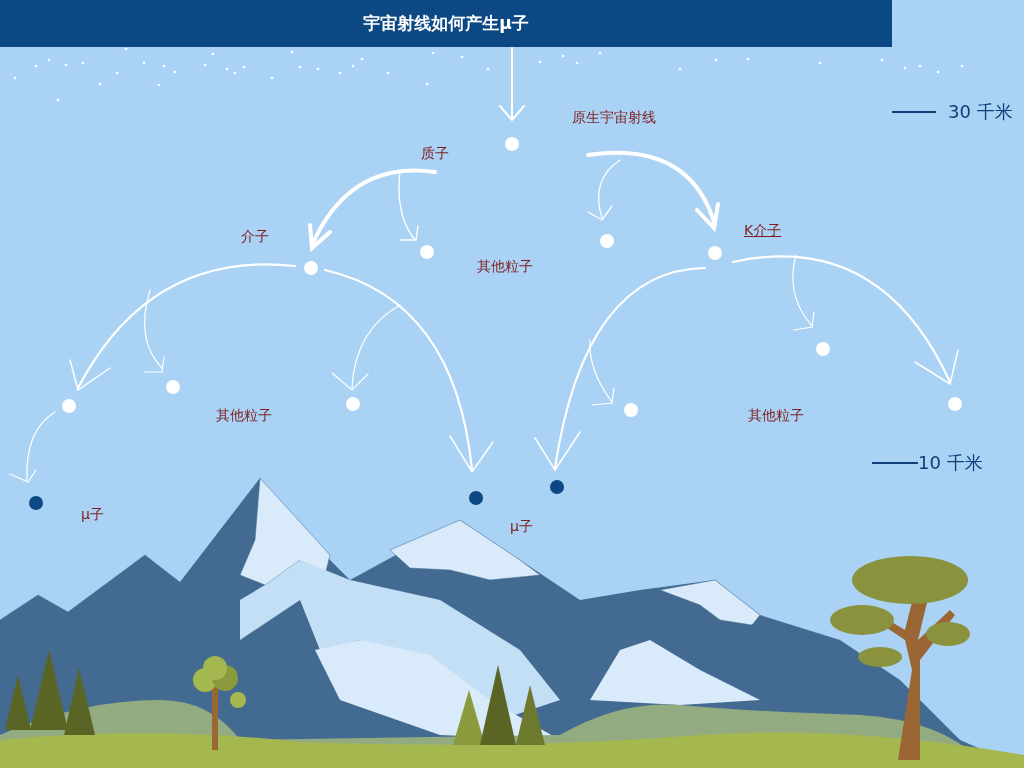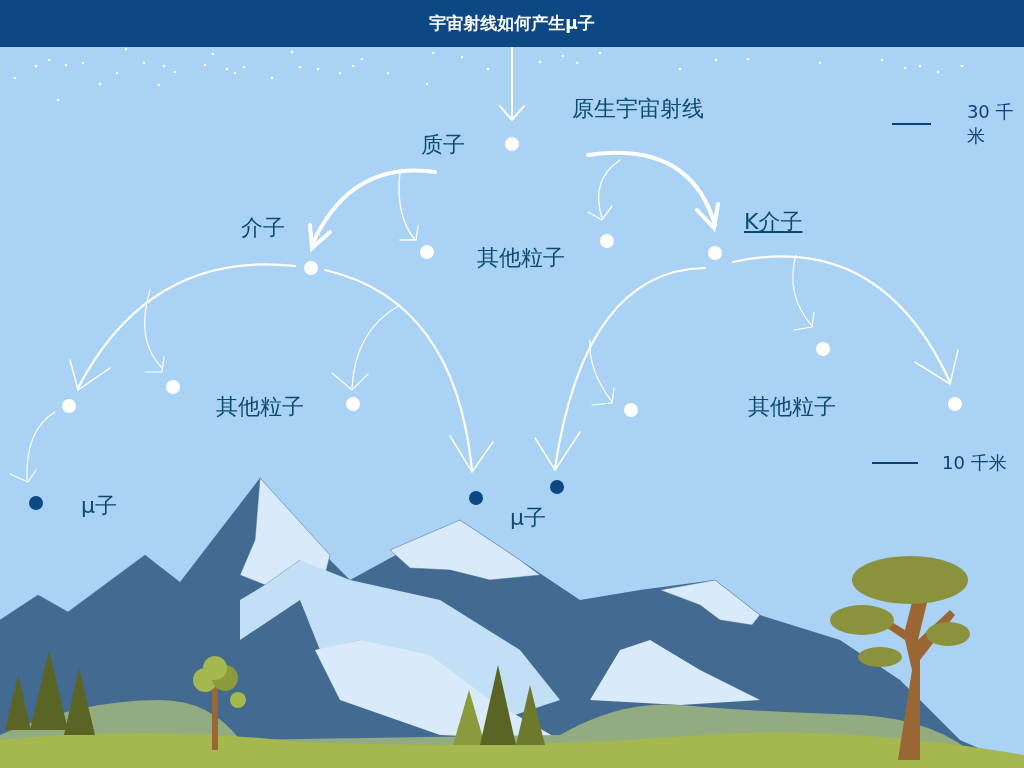--- a/index.html
+++ b/index.html
@@ -1,21 +1,21 @@
 <!DOCTYPE html>
 <html><head>
 <meta charset="utf-8">
 <style>
   html, body { margin:0; padding:0; }
   body { width:1024px; height:768px; overflow:hidden; position:relative; background:#a9d2f5; font-family:"DejaVu Sans", sans-serif; }
-  .header { position:absolute; left:0; top:0; width:1024px; height:47px; background:#0c4884; display:flex; align-items:center; justify-content:center; }
+  .header { position:absolute; left:0; top:0; width:892px; height:47px; background:#0c4884; display:flex; align-items:center; justify-content:center; }
   .header-title { color:#fff; font-size:17px; font-weight:bold; }
   svg.scene { position:absolute; left:0; top:0; }
-  .label { position:absolute; color:#0c4a6e; font-size:22px; white-space:nowrap; }
-  .alt { position:absolute; display:flex; align-items:center; color:#0d3f78; font-size:18px;gap:24px; }
+  .label { position:absolute; color:#7f1d1d; font-size:14px; white-space:nowrap;margin-top:15px; }
+  .alt { position:absolute; display:flex; align-items:center; color:#0d3f78; font-size:18px; }
   .alt-line { display:inline-block; height:2px; background:#0d3f78; }
 </style>
 </head>
 <body>
 
 <div class="header">
   <span class="header-title">宇宙射线如何产生μ子</span>
 </div>
 
 <svg class="scene" width="1024" height="768" viewBox="0 0 1024 768">

